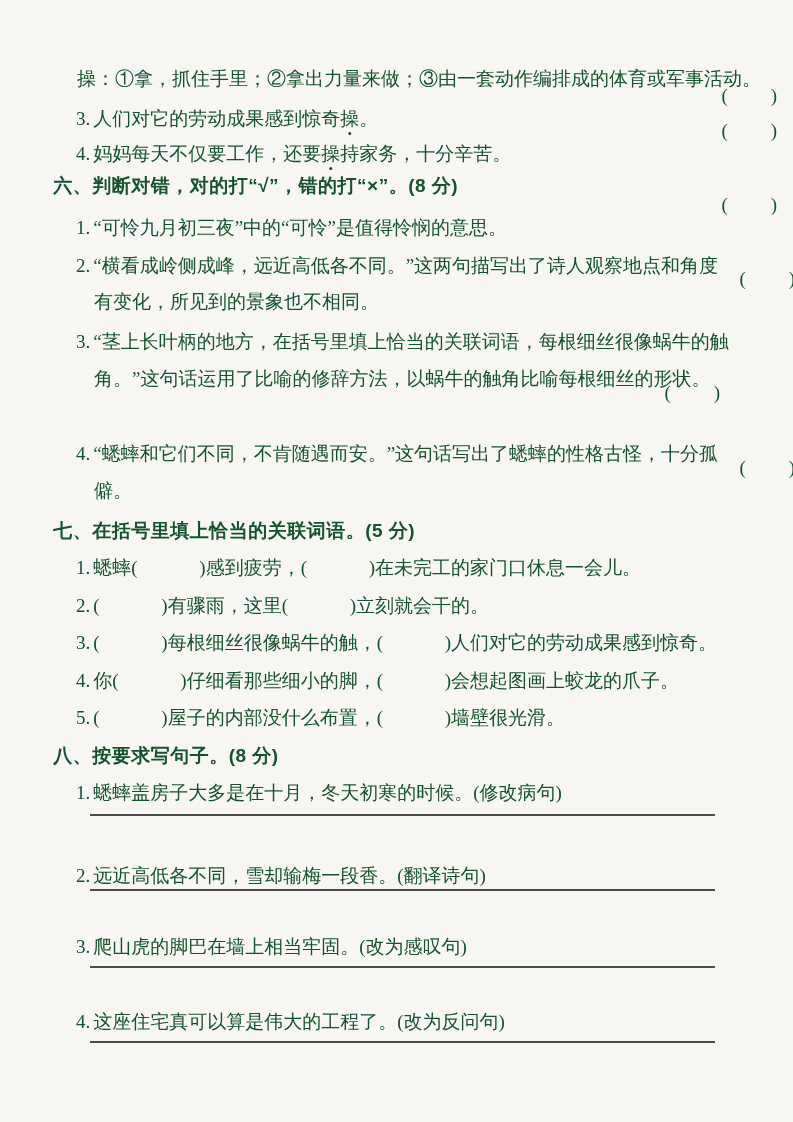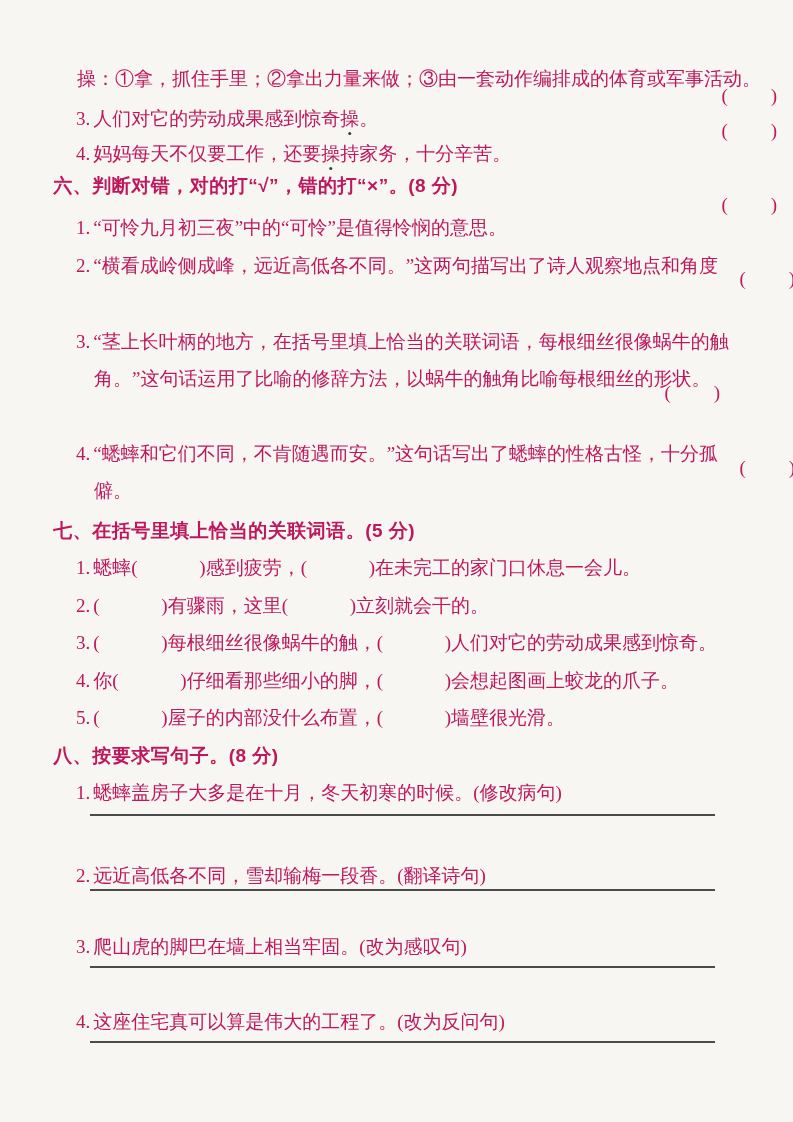--- a/index.html
+++ b/index.html
@@ -1,20 +1,20 @@
 <!DOCTYPE html>
 <html><head>
 <meta charset="utf-8">
 <style>
   html,body{margin:0;padding:0;}
   .page{
     position:relative;
     width:793px;height:1122px;
     background:#f7f6f3;
-    color:#be185d;
+    color:#14532d;
     font-family:"Liberation Serif","DejaVu Serif",serif;
     overflow:hidden;
   }
   .row{
     position:absolute;
     left:0;width:793px;
     font-size:19px;line-height:23px;
     white-space:pre;
   }
   .indent-intro{padding-left:58px;}
@@ -75,20 +75,21 @@
 
   <div class="row indent-item" style="top:193px">
     <span class="num">1.</span><span>“可怜九月初三夜”中的“可怜”是值得怜悯的意思。</span>
     <span class="bracket">(         )</span>
   </div>
 
   <div class="row indent-item" style="top:231px">
     <span class="num">2.</span><span>“横看成岭侧成峰，远近高低各不同。”这两句描写出了诗人观察地点和角度</span>
   </div>
   <div class="row indent-cont" style="top:267px">
+    <span>有变化，所见到的景象也不相同。</span>
     <span class="bracket">(         )</span>
   </div>
 
   <div class="row indent-item" style="top:307px">
     <span class="num">3.</span><span>“茎上长叶柄的地方，在括号里填上恰当的关联词语，每根细丝很像蜗牛的触</span>
   </div>
   <div class="row indent-cont" style="top:344px">
     <span>角。”这句话运用了比喻的修辞方法，以蜗牛的触角比喻每根细丝的形状。</span>
   </div>
   <div class="row" style="top:381px">

